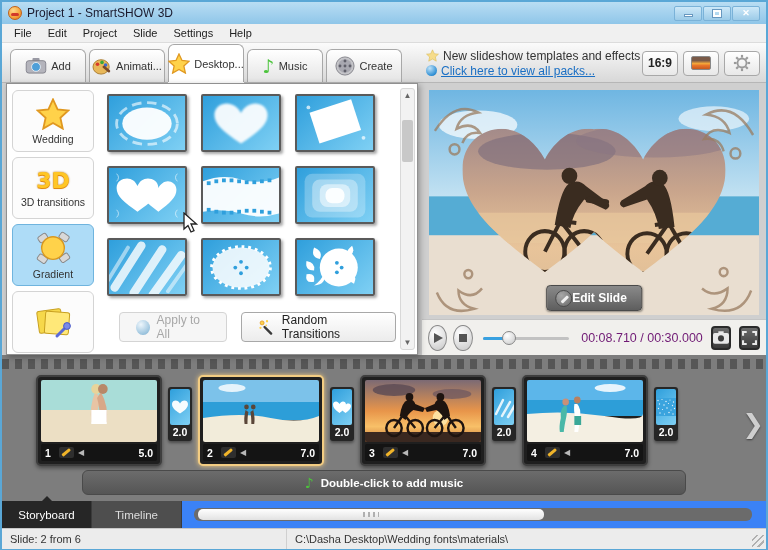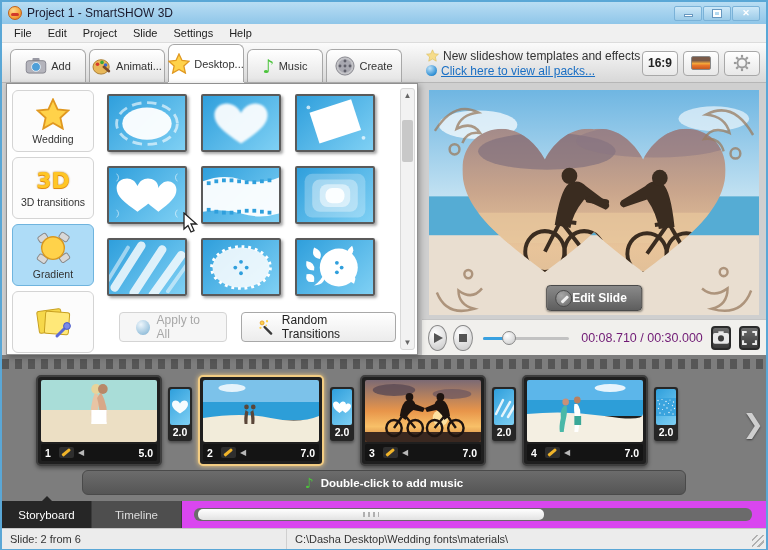--- a/index.html
+++ b/index.html
@@ -92,21 +92,21 @@
   .slide-dur { margin-left:auto; color:#fff; font-size:10.5px; font-weight:bold; }
   .chip-wrap { width:24px; flex:none; margin:12px 6px 0 6px; background:#262626; border-radius:3px; padding:2px; box-shadow:0 2px 3px rgba(0,0,0,.4); }
   .chip-img { height:36px; border-radius:2px; background:linear-gradient(135deg,#2f9fdc,#7fd0f4); position:relative; overflow:hidden; }
   .chip-img svg{ position:absolute; inset:0; width:100%; height:100%; }
   .chip-dur { text-align:center; color:#fff; font-size:10.5px; font-weight:bold; padding:1px 0; }
   .sb-arrow { position:absolute; right:2px; top:54px; color:#cfcfcf; font-size:26px; font-family:"DejaVu Sans", sans-serif; text-shadow:0 1px 2px rgba(0,0,0,.5); }
   .music-bar { position:absolute; left:80px; right:80px; bottom:6px; height:25px; border-radius:6px; background:linear-gradient(#6c6c6c,#555555); border:1px solid #4a4a4a; display:flex; align-items:center; justify-content:center; gap:7px; color:#fff; font-size:11.5px; font-weight:bold; }
   .note-green { color:#4cc43c; font-size:14px; font-family:"DejaVu Sans", sans-serif; }
 
   
-  .bottom-tabs { height:27px; flex:none; background:#d946ef; display:flex; align-items:stretch; }
+  .bottom-tabs { height:27px; flex:none; background:#3b82f6; display:flex; align-items:stretch; }
   .btab { width:90px; display:flex; align-items:center; justify-content:center; font-size:11.5px; color:#ddd; background:#4e4e4e; border-right:1px solid #3a3a3a; position:relative; }
   .btab.active { background:#262626; color:#fff; }
   .btab.active::before { content:""; position:absolute; top:0; left:50%; transform:translate(-50%,-100%); border:5px solid transparent; border-bottom-color:#262626; }
   .hscroll { flex:1; margin:7px 14px 7px 12px; background:#6b6b6b; border-radius:6px; position:relative; }
   .hs-thumb { position:absolute; left:4px; top:1px; bottom:1px; width:62%; background:linear-gradient(#ffffff,#e2e2e2); border-radius:5px; }
   .hs-grip { position:absolute; left:50%; top:3px; bottom:3px; width:16px; transform:translateX(-50%); background:repeating-linear-gradient(to right,#b0b0b0 0 2px, transparent 2px 5px); }
 
   
   .statusbar { height:21px; flex:none; background:#ececec; border-top:1px solid #c8c8c8; display:flex; align-items:center; font-size:11px; color:#333; position:relative; }
   .status-slide { padding-left:8px; width:285px; border-right:1px solid #d0d0d0; align-self:stretch; display:flex; align-items:center; }

